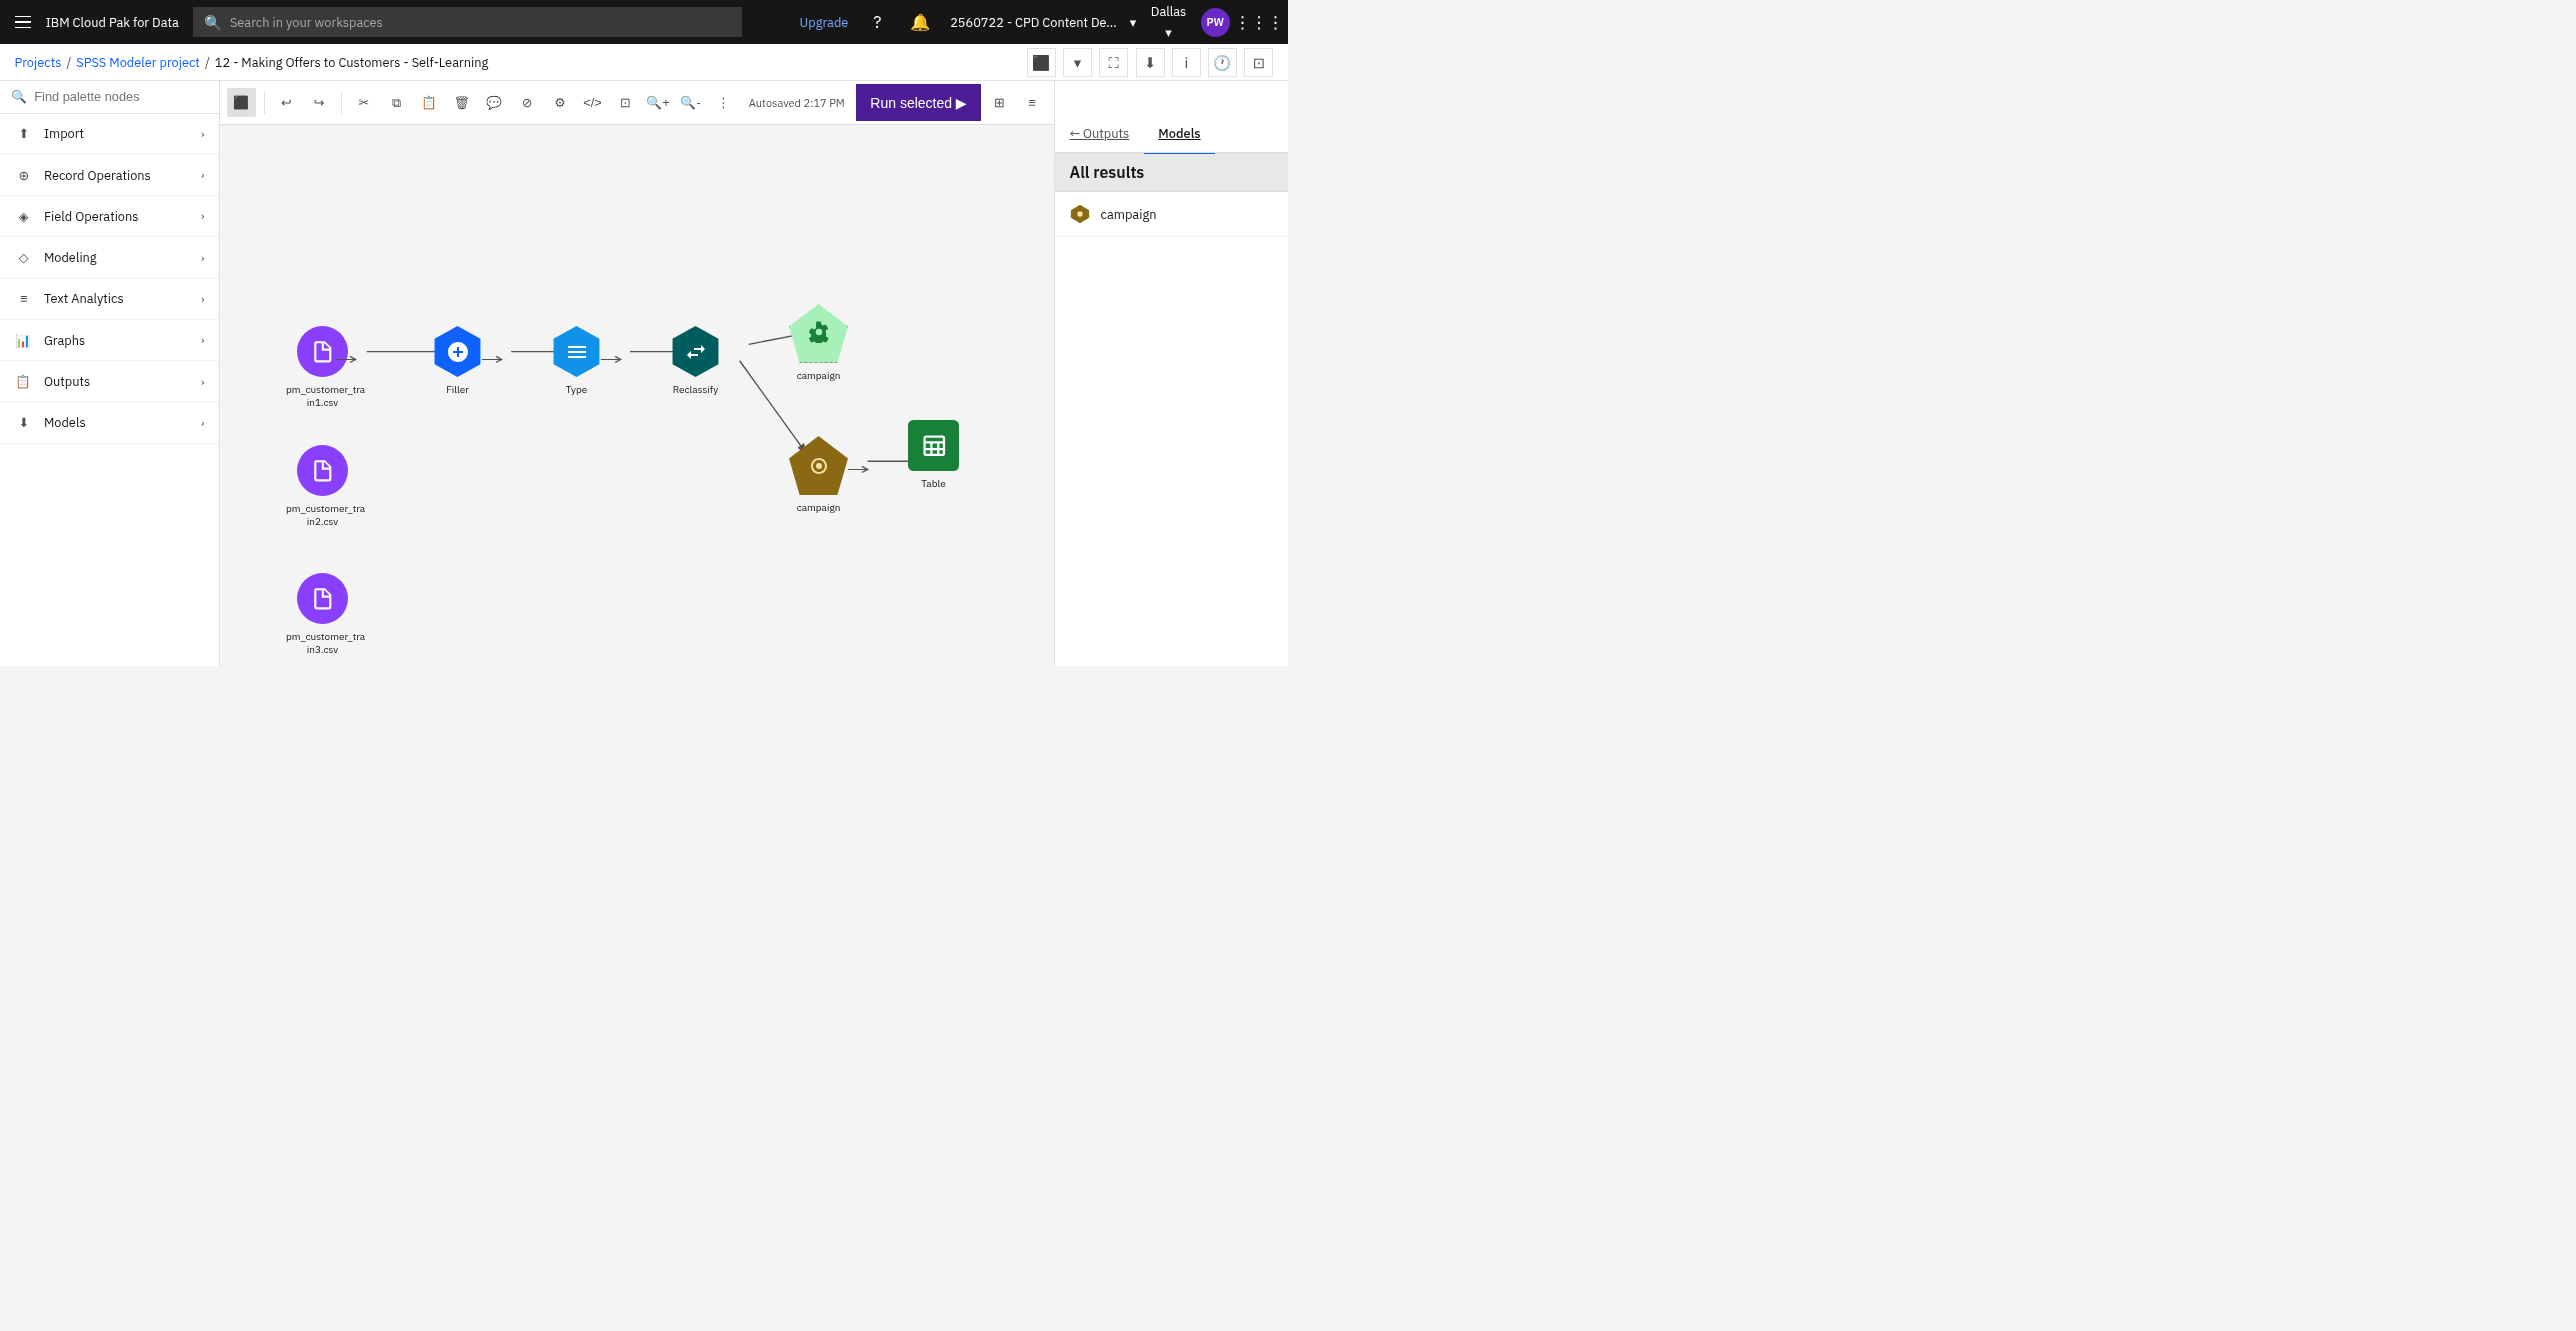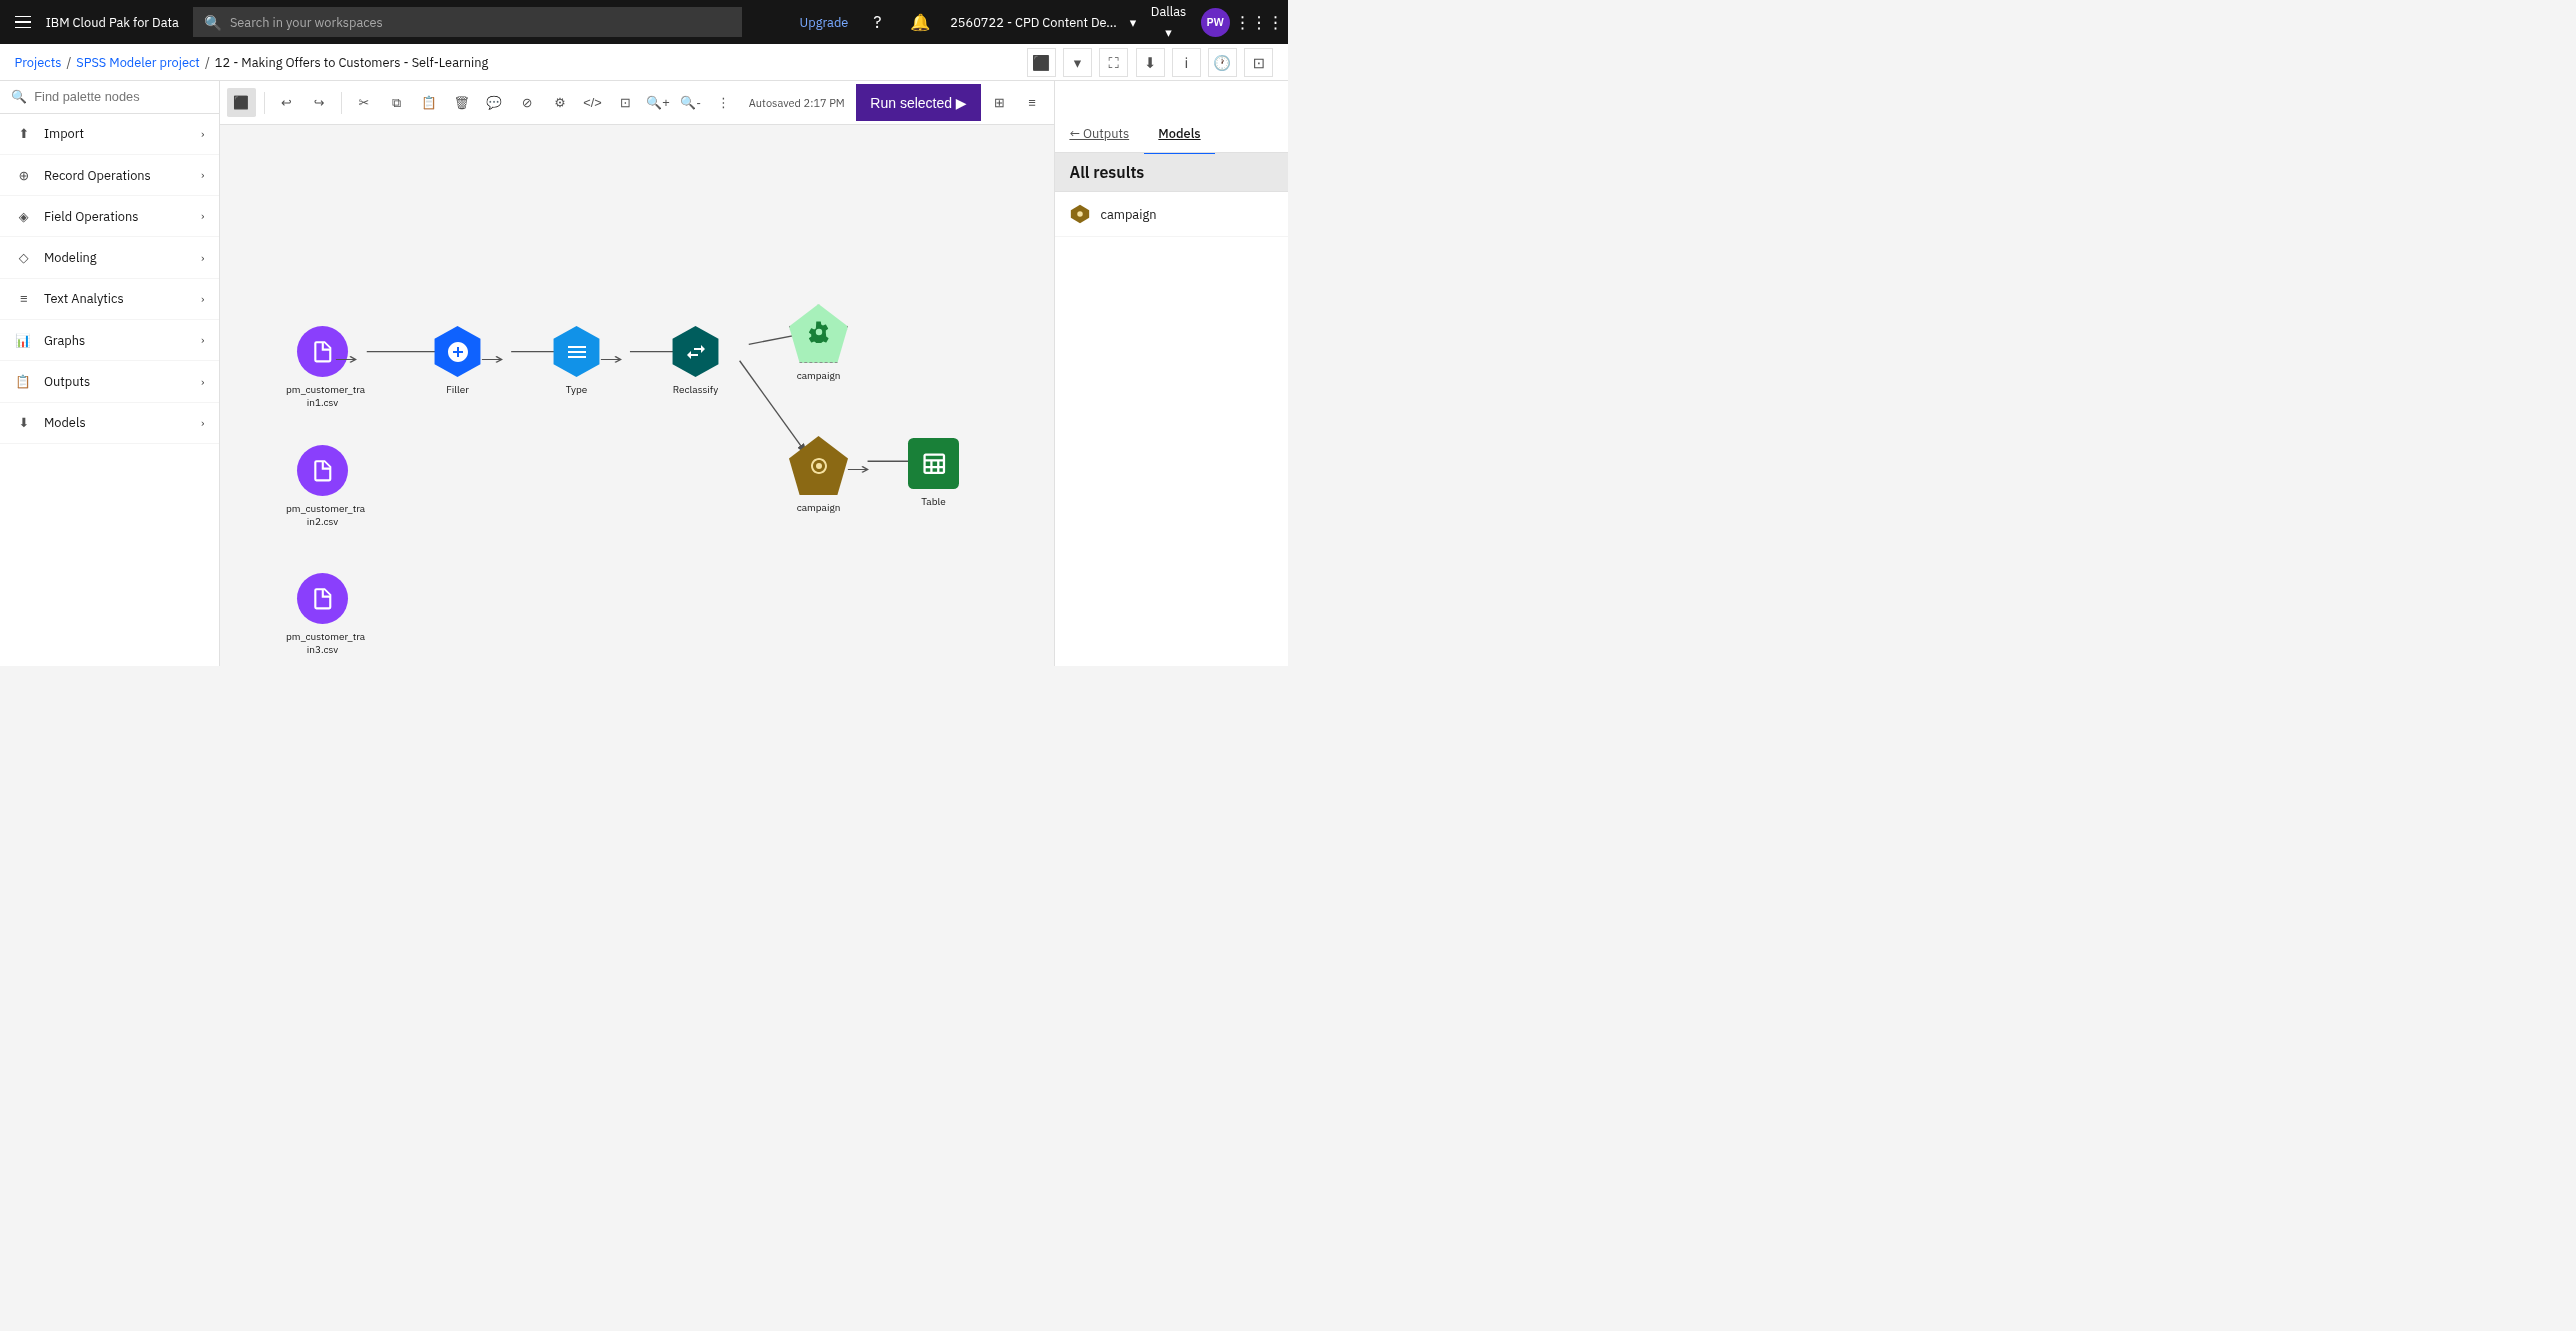--- a/index.html
+++ b/index.html
@@ -388,21 +388,21 @@
         <div class="flow-node" style="left:569px;top:311px;">
           <div style="width:59px;height:59px;background:#8b6914;clip-path:polygon(50% 0%,100% 38%,82% 100%,18% 100%,0% 38%);display:flex;align-items:center;justify-content:center;">
             <svg width="24" height="24" viewBox="0 0 24 24" fill="#f4e0a0">
                 <circle cx="12" cy="12" r="3"></circle>
                 <path d="M12 4C7.58 4 4 7.58 4 12s3.58 8 8 8 8-3.58 8-8-3.58-8-8-8zm0 14c-3.31 0-6-2.69-6-6s2.69-6 6-6 6 2.69 6 6-2.69 6-6 6z"></path>
               </svg>
           </div>
           <div class="node-label">campaign</div>
         </div>
 
-        <div class="flow-node" style="left:688px;top:313px;">
+        <div class="flow-node" style="left:688px;top:295px;">
           <div style="width:51px;height:51px;background:#198038;border-radius:5.5px;display:flex;align-items:center;justify-content:center;">
             <svg width="27.4" height="27.4" viewBox="0 0 24 24" fill="white">
                 <path d="M20 3H5c-1.1 0-2 .9-2 2v14c0 1.1.9 2 2 2h15c1.1 0 2-.9 2-2V5c0-1.1-.9-2-2-2zm0 2v3H5V5h15zM5 10h4v4H5v-4zm0 9v-3h4v3H5zm6 0v-3h4v3h-4zm0-5v-4h4v4h-4zm6 5v-3h3v3h-3zm3-5h-3v-4h3v4z"></path>
               </svg>
           </div>
           <div class="node-label">Table</div>
         </div>
 
         <div style="position:absolute;top:223px;left:119px;display:flex;align-items:center;">
           <div style="font-size:16.5px;color:#525252;transform:scaleX(1.8);letter-spacing:-1.8px;">→</div>

